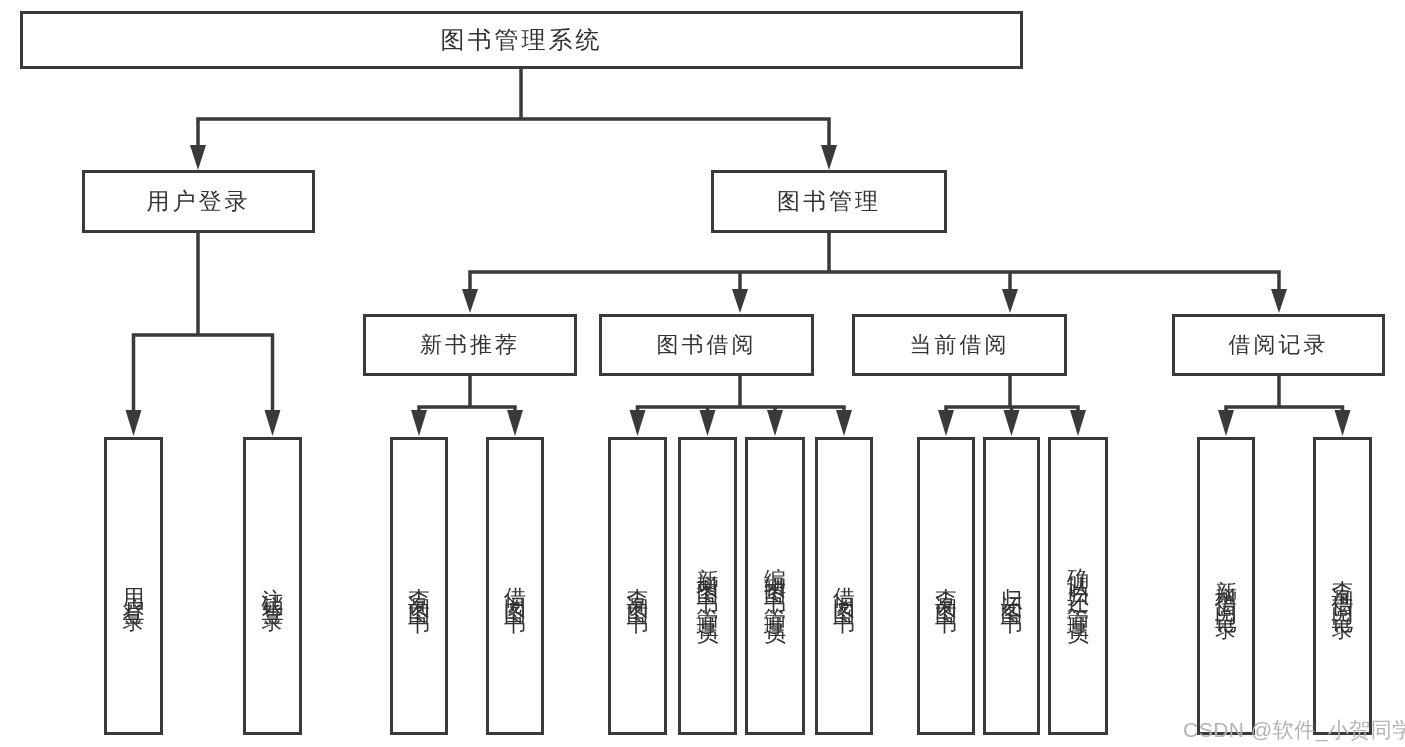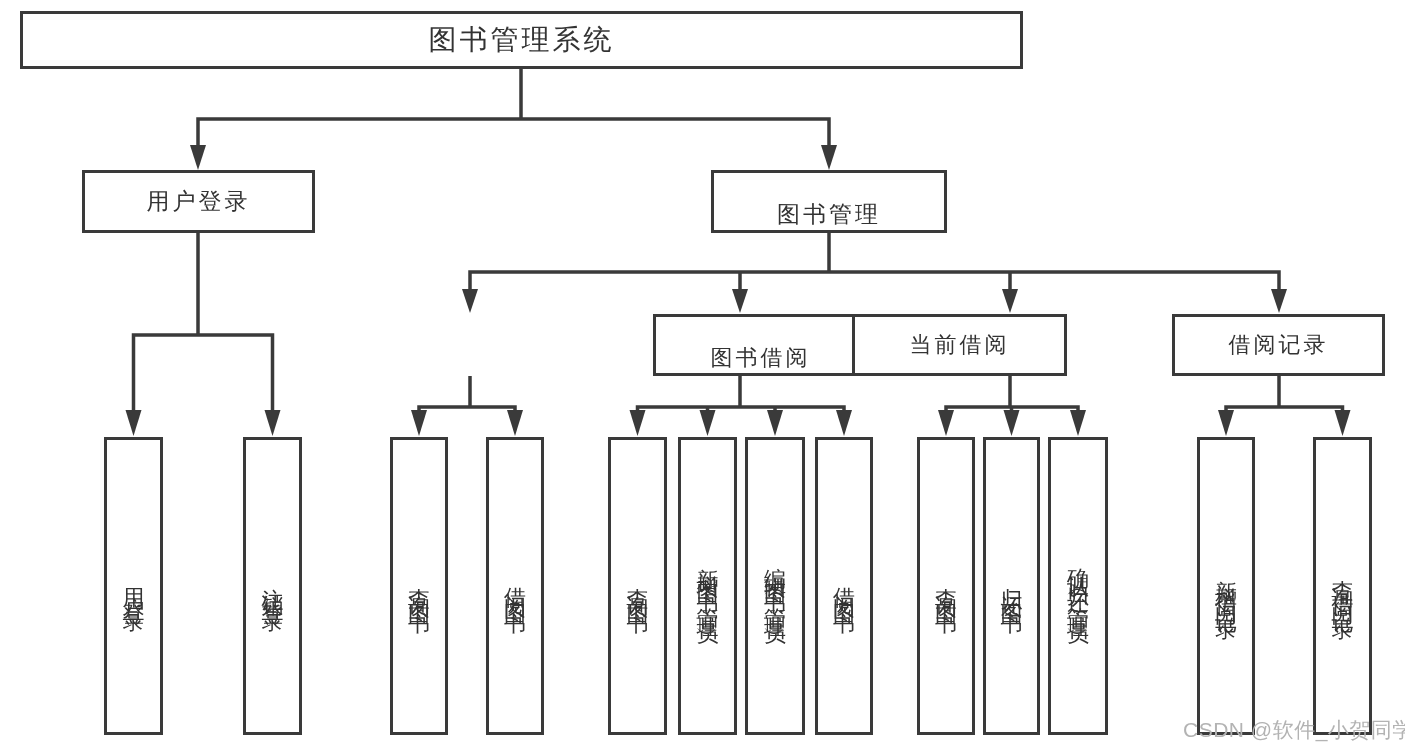--- a/index.html
+++ b/index.html
@@ -19,21 +19,21 @@
   .wires{position:absolute;left:0;top:0;width:1405px;height:747px;}
   .box{
     position:absolute;
     box-sizing:border-box;
     background:#fff;
     border:3px solid var(--line);
     display:flex;align-items:center;justify-content:center;
     color:var(--text);
   }
   .hbox{font-size:23px;letter-spacing:3px;white-space:nowrap;}
-  .root{font-size:28px;}
+  .root{font-size:24px;}
   .vbox{font-size:22px;}
   .vbox .vtext{
     writing-mode:vertical-lr;
     text-orientation:mixed;
     letter-spacing:8px;
     line-height:1;
     white-space:nowrap;
   }
   .watermark{
     position:absolute;
@@ -90,25 +90,28 @@
     </g>
   </svg>
 
   <div class="box hbox root" style="left:20px;top:11px;width:1003px;height:58px;">
     <span>图书管理系统</span>
   </div>
 
   <div class="box hbox" style="left:82px;top:170px;width:233px;height:63px;">
     <span>用户登录</span>
   </div>
-  <div class="box hbox" style="left:711px;top:170px;width:236px;height:63px;align-items:flex-end;">
+  <div class="box hbox" style="left:711px;top:170px;width:236px;height:63px;">
     <span>图书管理</span>
   </div>
 
-  <div class="box hbox" style="left:653px;top:314px;width:215px;height:62px;font-size:22px;align-items:flex-end;">
+  <div class="box hbox" style="left:363px;top:314px;width:214px;height:62px;font-size:22px;">
+    <span>新书推荐</span>
+  </div>
+  <div class="box hbox" style="left:599px;top:314px;width:215px;height:62px;font-size:22px;">
     <span>图书借阅</span>
   </div>
   <div class="box hbox" style="left:852px;top:314px;width:215px;height:62px;font-size:22px;">
     <span>当前借阅</span>
   </div>
   <div class="box hbox" style="left:1172px;top:314px;width:213px;height:62px;font-size:22px;">
     <span>借阅记录</span>
   </div>
 
   <div class="box vbox" style="left:104px;top:437px;width:59px;height:298px;">

